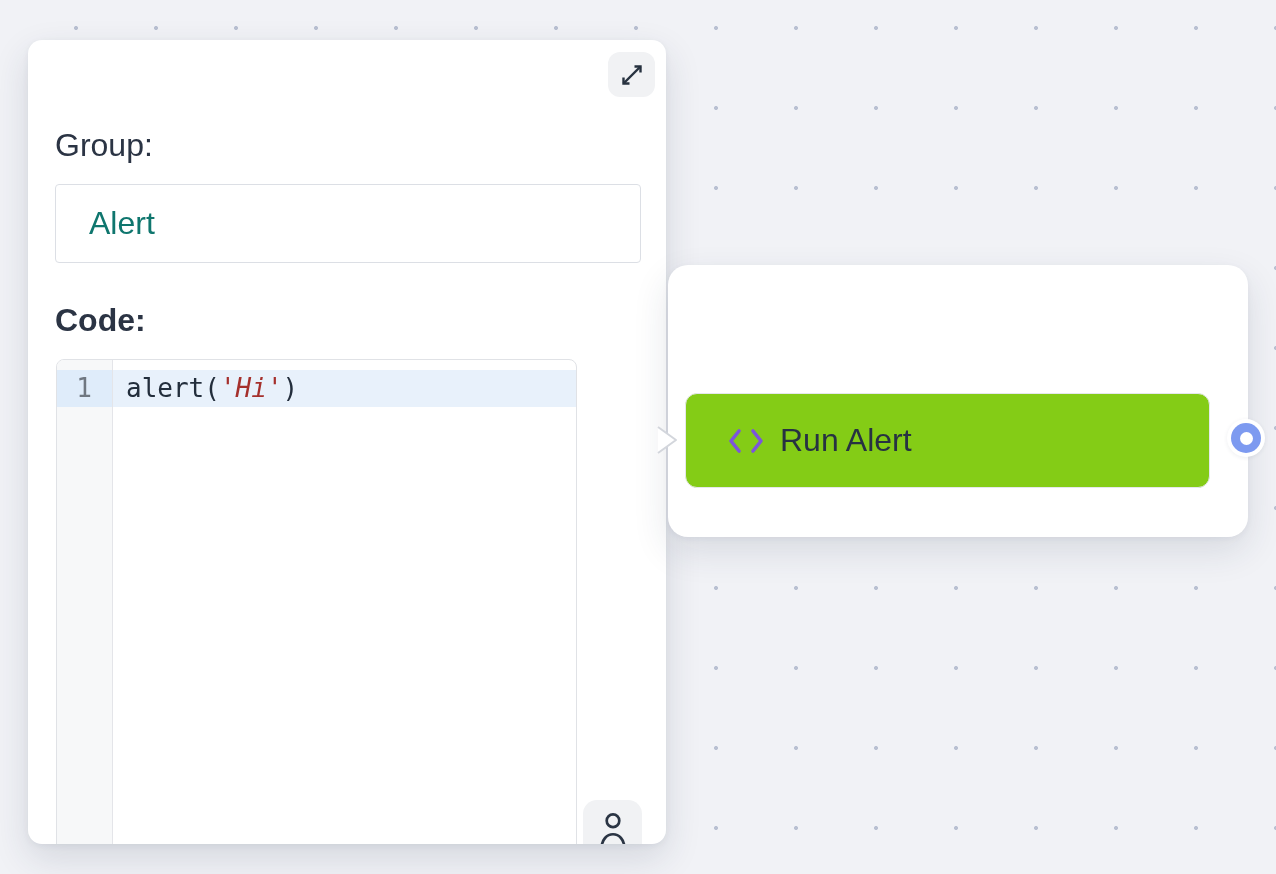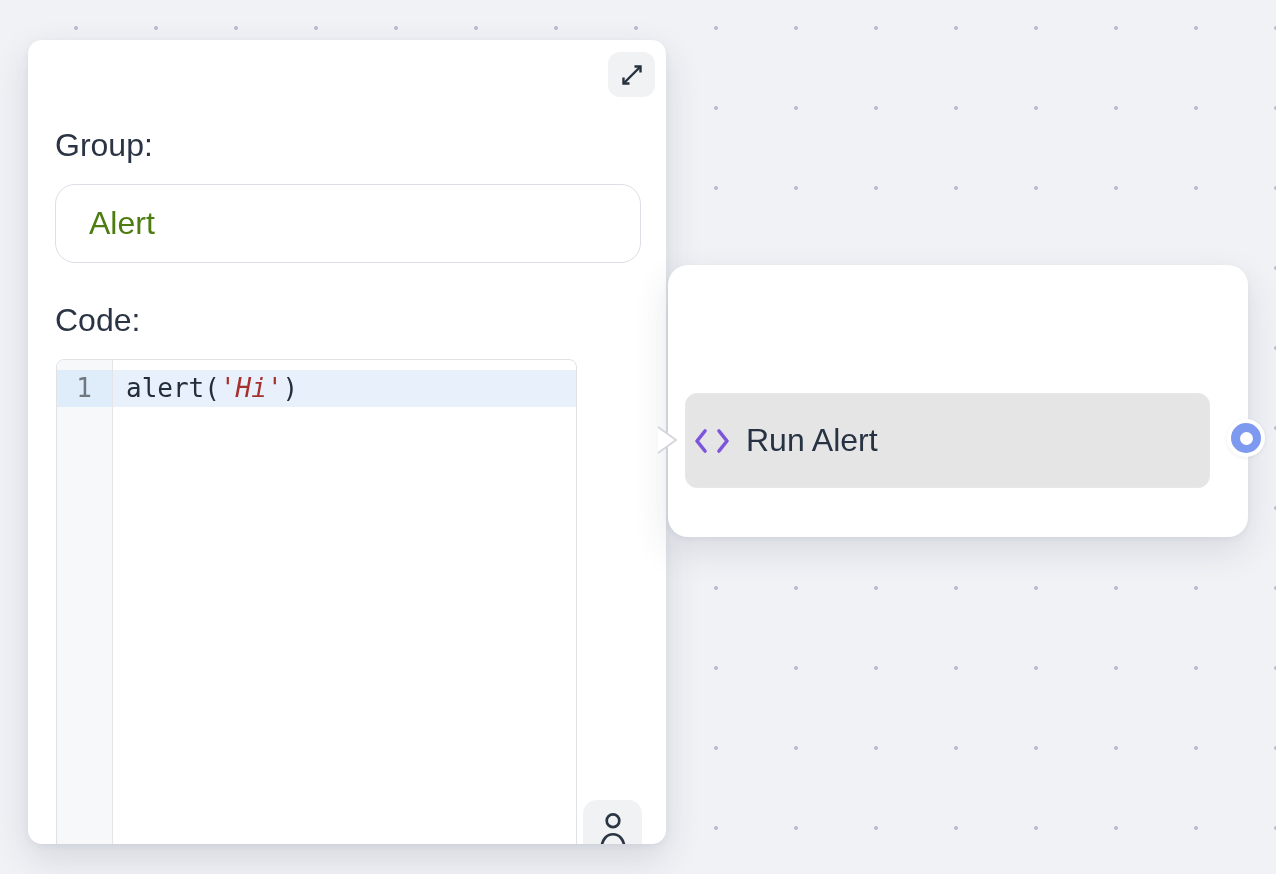--- a/index.html
+++ b/index.html
@@ -24,26 +24,26 @@
   }
   .expand-btn{
     position:absolute;left:580px;top:12px;width:47px;height:45px;
     background:#f1f2f4;border:none;border-radius:12px;cursor:pointer;
     display:flex;align-items:center;justify-content:center;padding:0;
   }
   .field-label{
     position:absolute;left:27px;font-size:32px;line-height:38px;color:#2b3444;
   }
   .lbl-name{top:86px;}
-  .lbl-code{top:261px;}
+  .lbl-code{top:261px;font-weight:bold;}
   .name-input{
     position:absolute;left:27px;top:144px;width:586px;height:79px;
-    box-sizing:border-box;border:1px solid #dcdfe5;border-radius:20px;
+    box-sizing:border-box;border:1px solid #dcdfe5;border-radius:4px;
     padding:0 0 0 33px;font-family:"Liberation Sans",sans-serif;
-    font-size:32px;color:#4d7c0f;background:#fff;outline:none;
+    font-size:32px;color:#0f766e;background:#fff;outline:none;
   }
   .code-editor{
     position:absolute;left:28px;top:319px;width:521px;height:500px;
     box-sizing:border-box;border:1px solid #e0e2e6;border-radius:8px 8px 0 0;
     background:#fff;display:flex;overflow:hidden;
   }
   .gutter{
     width:56px;flex:0 0 56px;background:#f7f8f9;border-right:1px solid #e4e5e9;
     padding-top:10px;box-sizing:border-box;
   }
@@ -69,23 +69,23 @@
     position:absolute;left:668px;top:265px;width:580px;height:272px;
     background:#ffffff;border-radius:20px;
     box-shadow:0 14px 36px rgba(35,48,75,.12), 0 2px 6px rgba(35,48,75,.05);
   }
   .group-title{
     position:absolute;left:28px;top:44px;font-size:36px;line-height:44px;
     font-weight:700;color:#232d3b;
   }
   .flow-node{
     position:absolute;left:17px;top:128px;width:525px;height:95px;
-    box-sizing:border-box;background:#e5e5e5;border:1px solid #e5e7eb;
+    box-sizing:border-box;background:#84cc16;border:1px solid #e5e7eb;
     border-radius:12px;display:flex;align-items:center;
-    padding-left:8px;gap:16px;cursor:pointer;
+    padding-left:42px;gap:16px;cursor:pointer;
   }
   .node-label{font-size:32px;color:#273242;}
   .handle{
     position:absolute;left:559px;top:154px;width:38px;height:38px;border-radius:50%;
     background:#ffffff;display:flex;align-items:center;justify-content:center;
     box-shadow:0 1px 4px rgba(35,48,75,.08);cursor:crosshair;
   }
   .handle-ring{
     width:30px;height:30px;border-radius:50%;background:#7d9af0;
     display:flex;align-items:center;justify-content:center;

